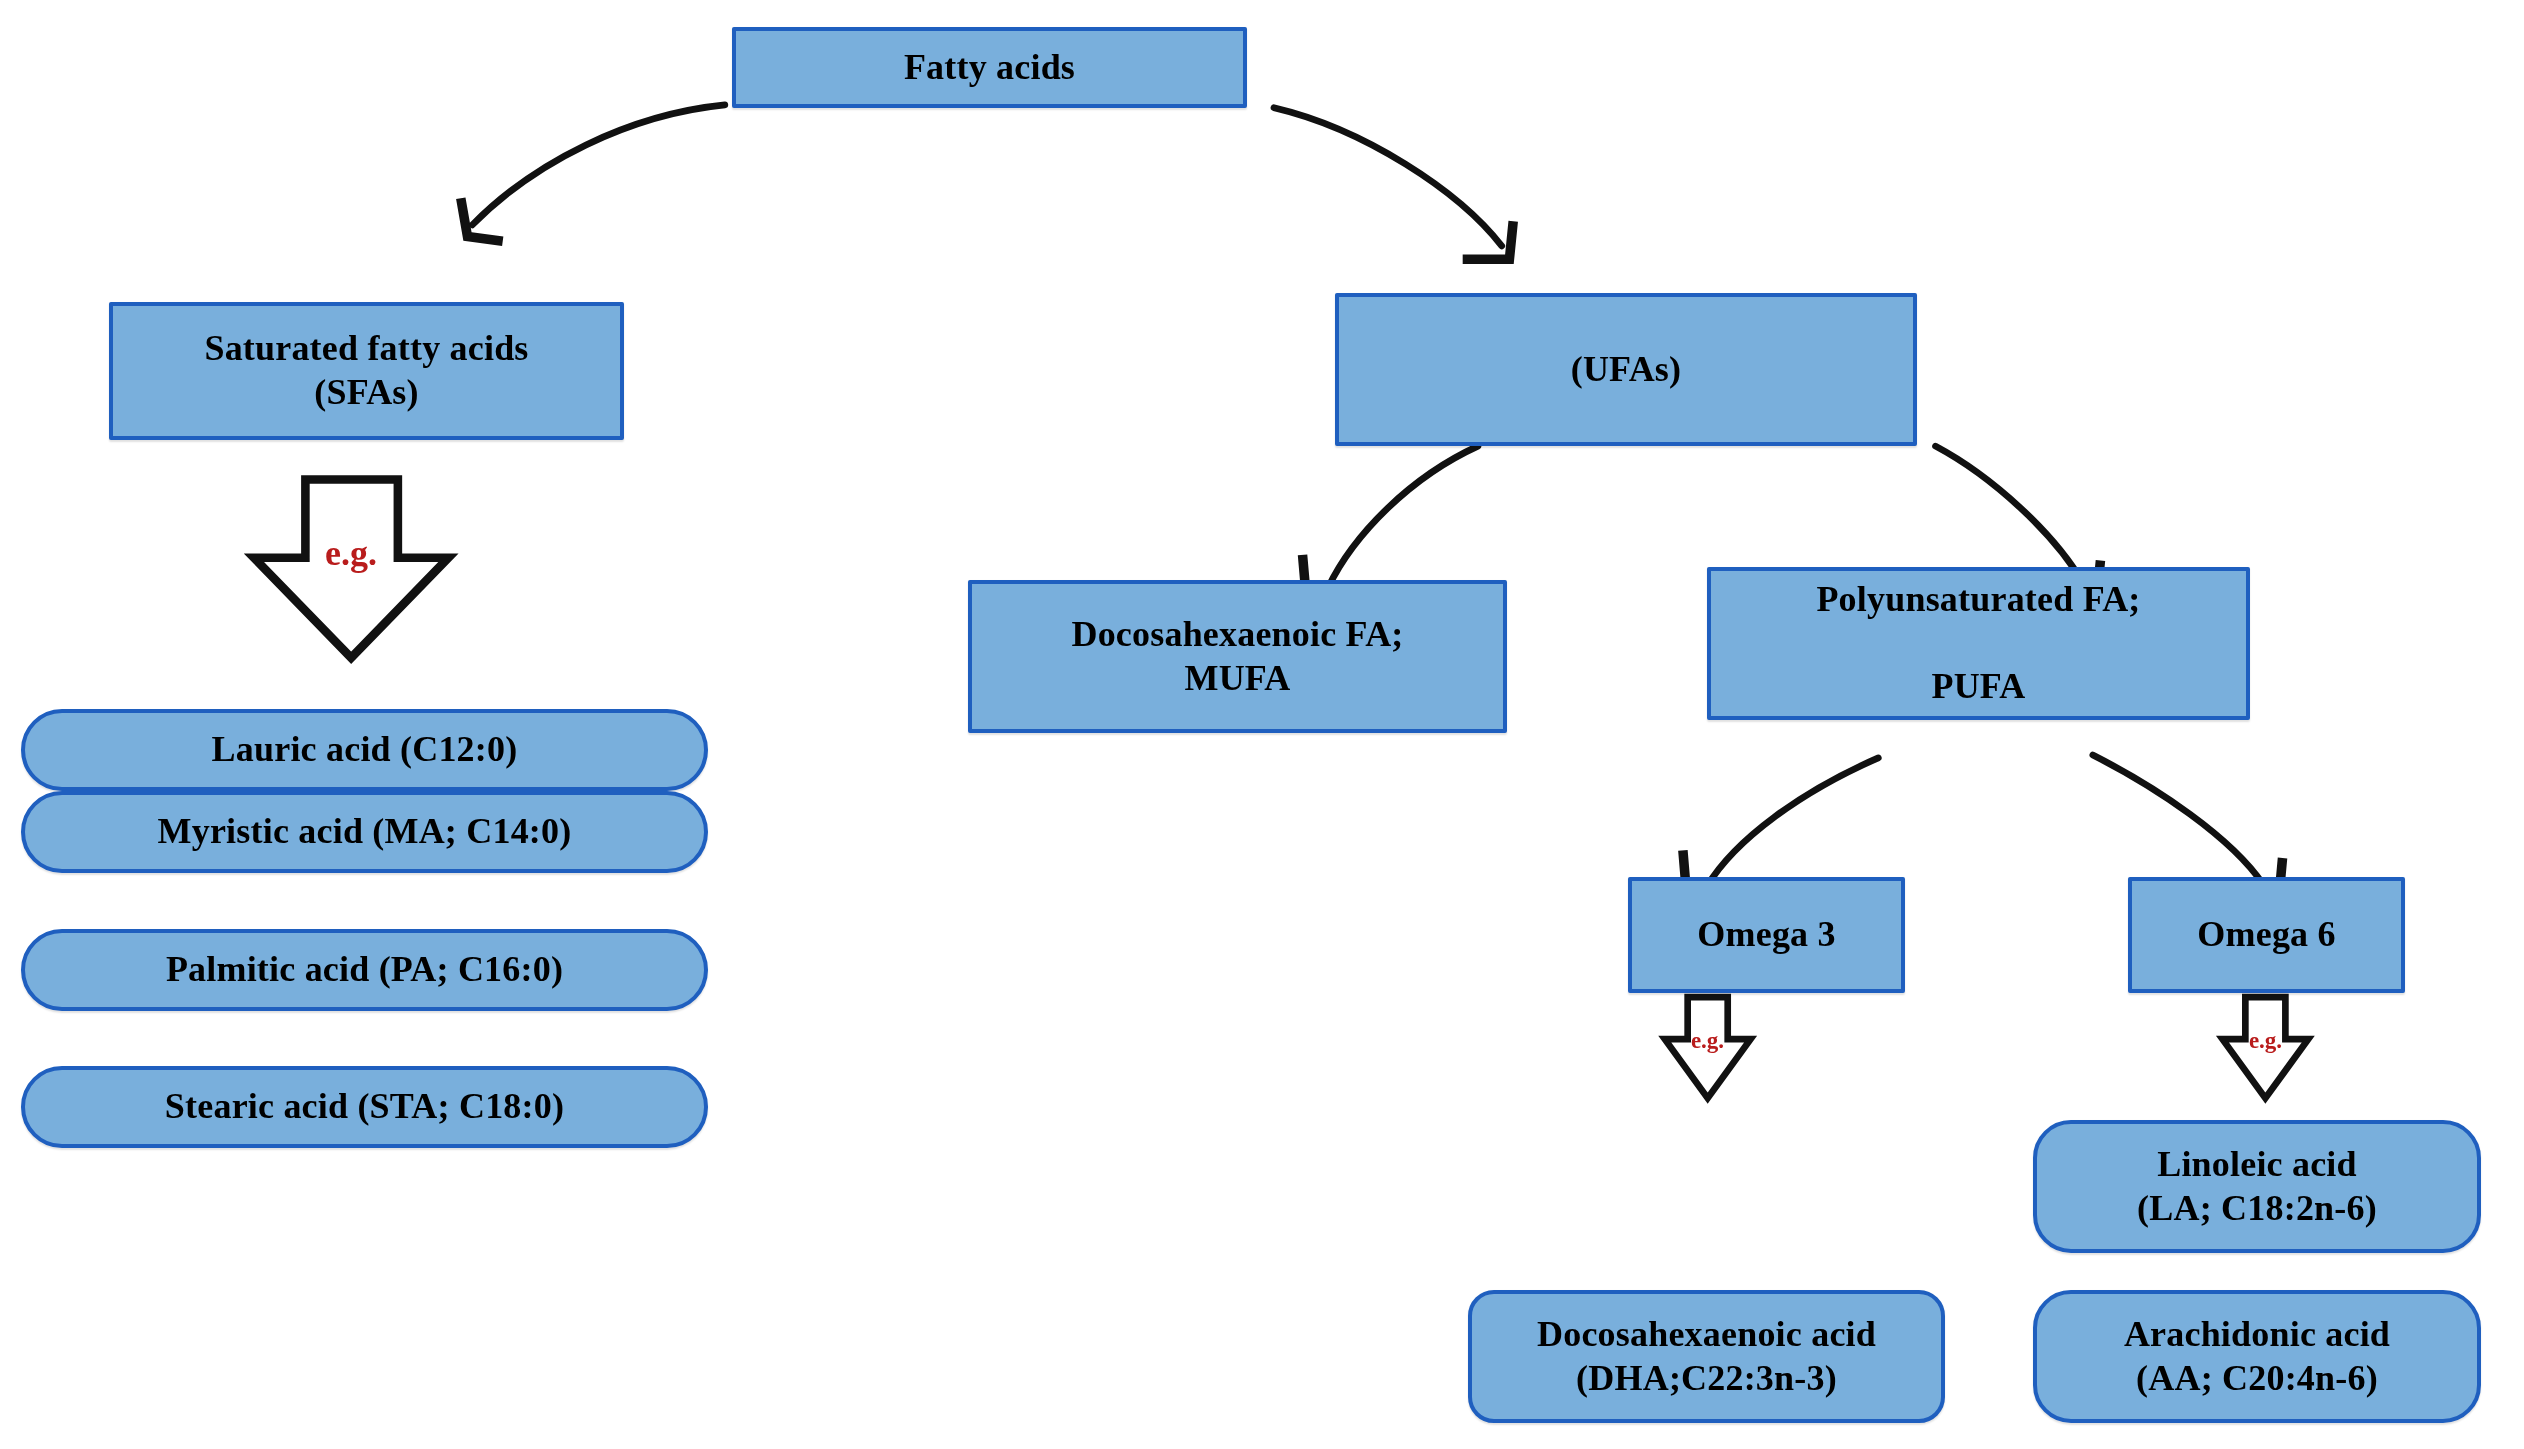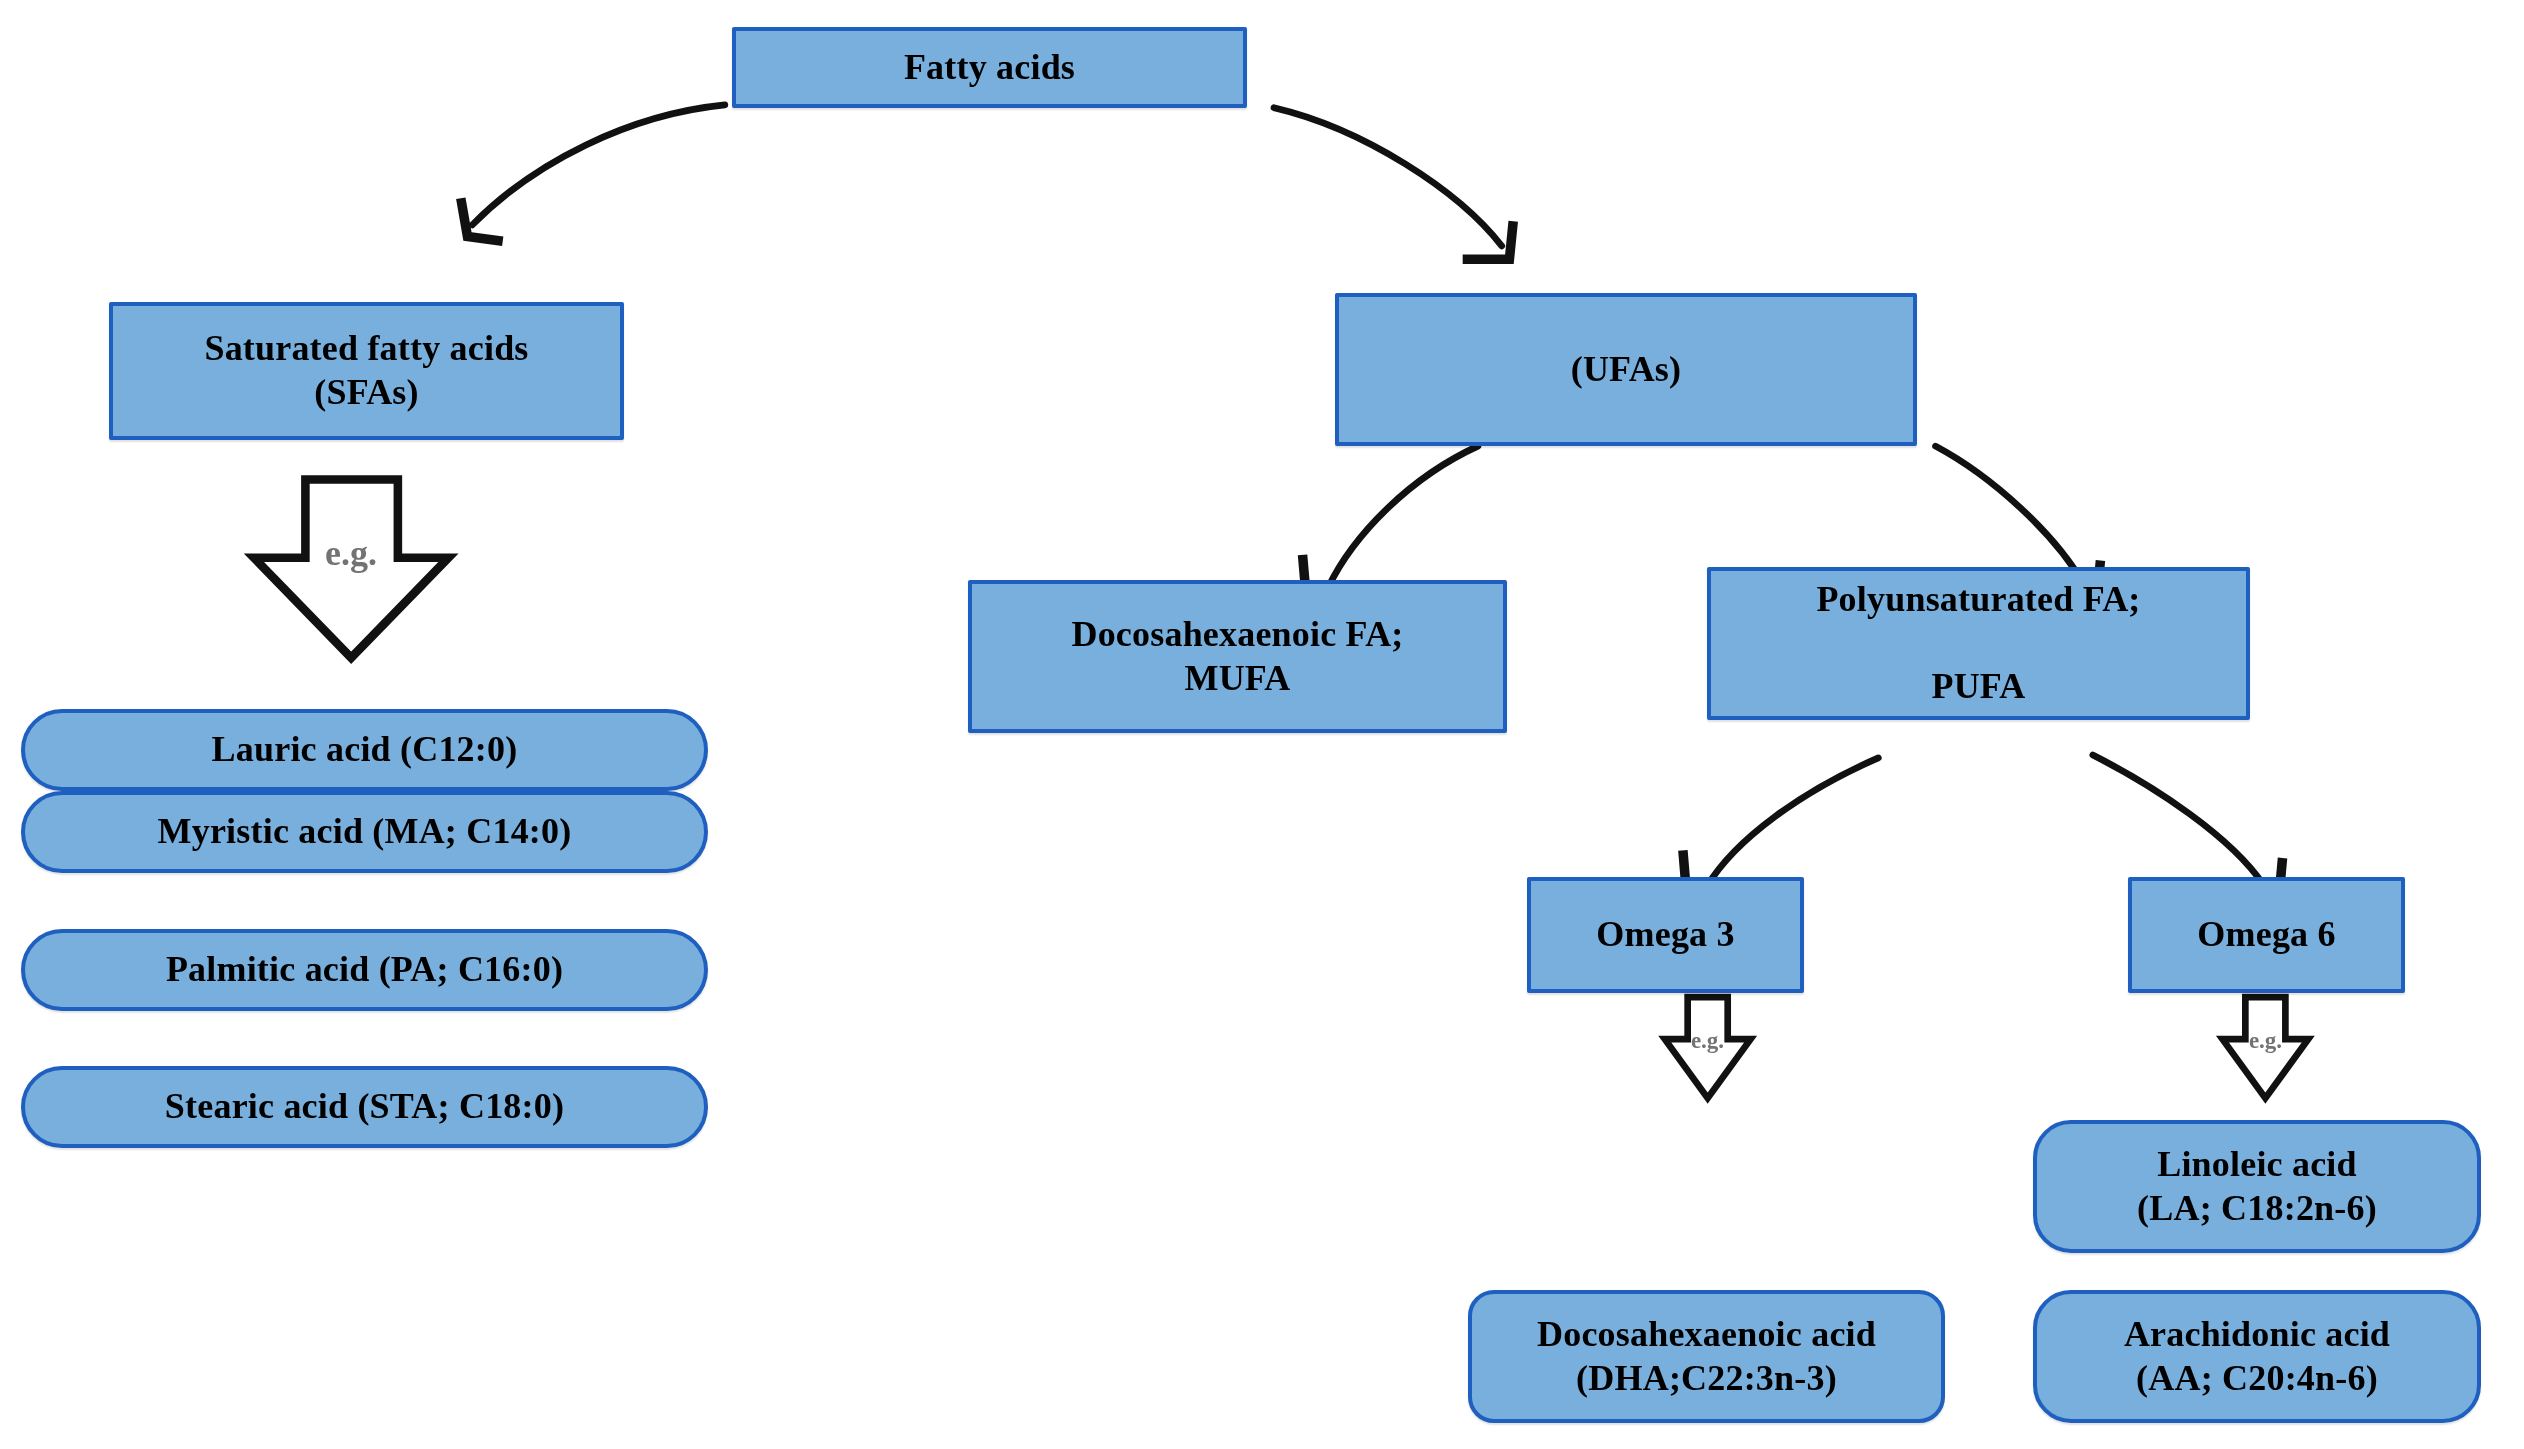--- a/index.html
+++ b/index.html
@@ -40,21 +40,21 @@
     letter-spacing: 0.2px;
     box-shadow: 0 1.9px 1.9px rgba(0,0,0,0.12);
   }
   .node.rect { border-radius: 1.9px; }
   .node.pill { border-radius: 42px; border-width: 4.8px; }
   .node .ln { display: block; white-space: nowrap; }
   .eg-label {
     position: absolute;
     font-family: "Liberation Serif", "DejaVu Serif", serif;
     font-weight: bold;
-    color: #737373;
+    color: #b91c1c;
     text-align: center;
     pointer-events: none;
   }
 </style>
 </head>
 <body>
 
 <div id="canvas">
 
   <svg id="edges" viewBox="0 0 2648 1520">
@@ -118,21 +118,21 @@
   <div class="node rect" style="left:968px; top:580px; width:539px; height:153px; font-size:36px;">
     <span class="ln">Docosahexaenoic FA;</span>
     <span class="ln">MUFA</span>
   </div>
 
   <div class="node rect" style="left:1707px; top:567px; width:543px; height:153px; font-size:36px;gap:43px;">
     <span class="ln">Polyunsaturated FA;</span>
     <span class="ln">PUFA</span>
   </div>
 
-  <div class="node rect" style="left:1527px; top:877px; width:277px; height:116px; font-size:36px;">
+  <div class="node rect" style="left:1628px; top:877px; width:277px; height:116px; font-size:36px;">
     <span class="ln">Omega 3</span>
   </div>
 
   <div class="node rect" style="left:2128px; top:877px; width:277px; height:116px; font-size:36px;">
     <span class="ln">Omega 6</span>
   </div>
 
   <div class="node pill" style="left:21px; top:681px; width:687px; height:82px; font-size:36px;margin-top:28px;">
     <span class="ln">Lauric acid (C12:0)</span>
   </div>

